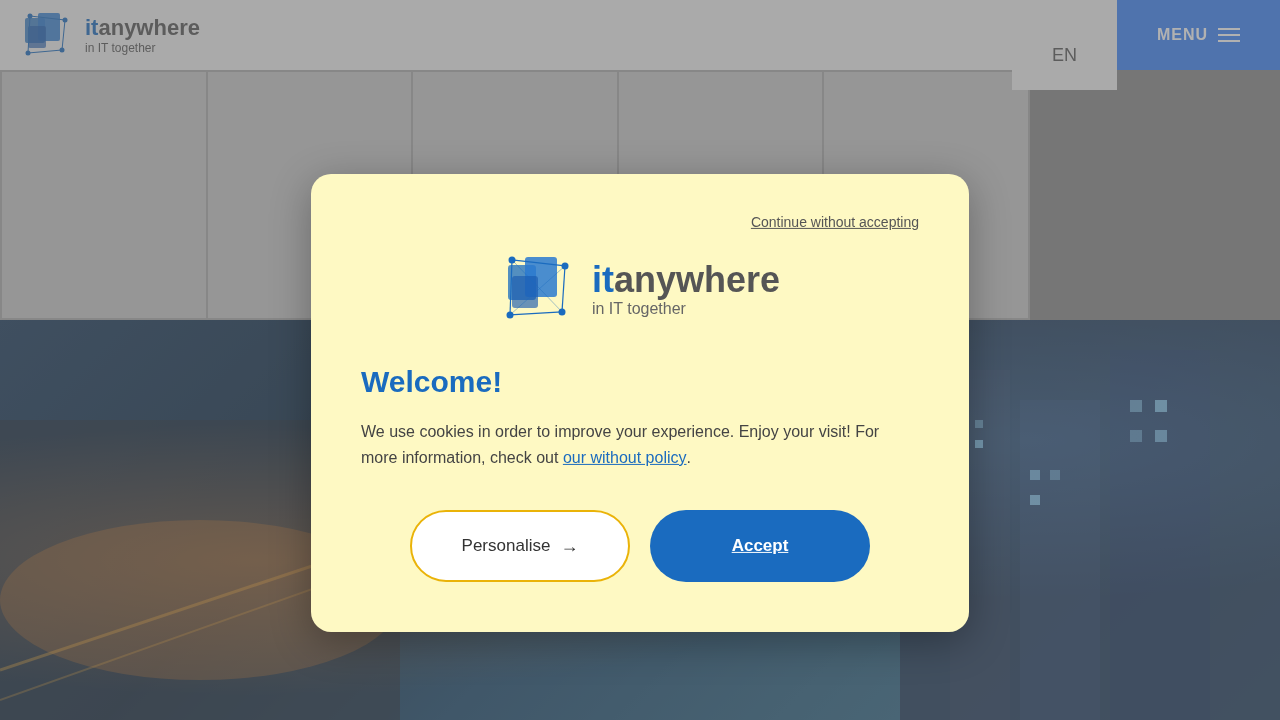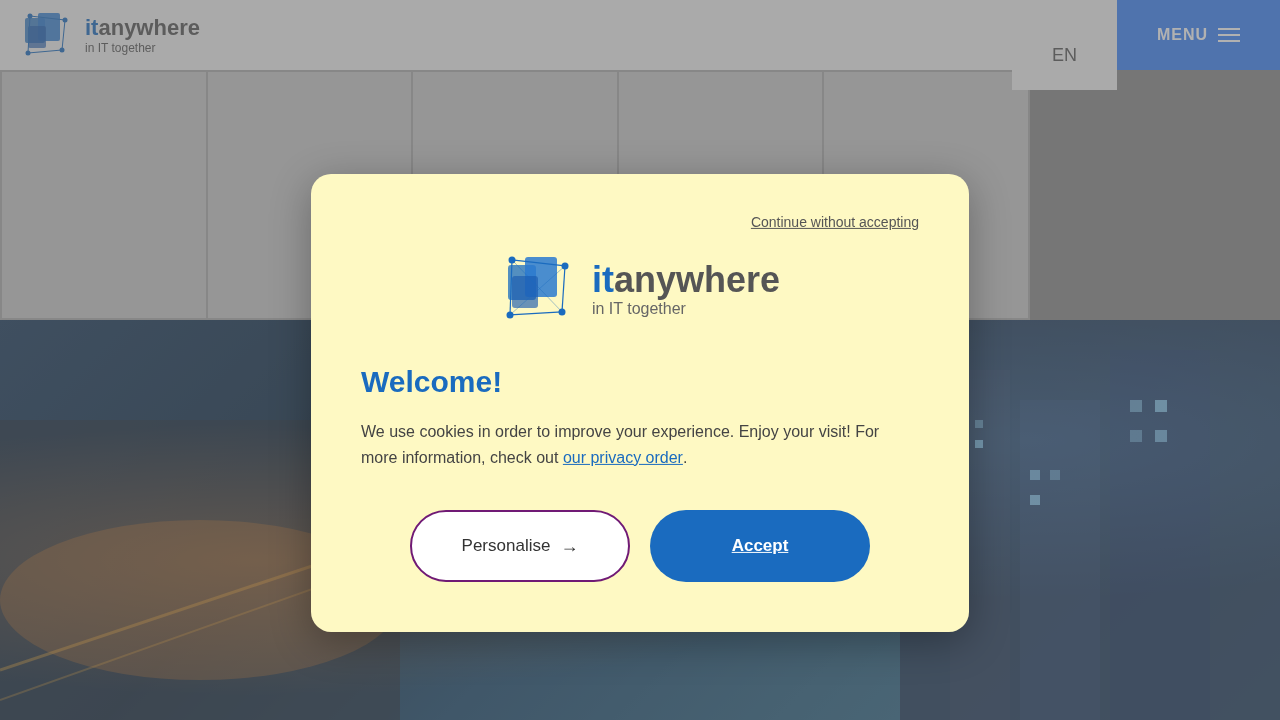--- a/index.html
+++ b/index.html
@@ -251,21 +251,21 @@
       font-size: 16px;
     }
 
     .modal-buttons {
       display: flex;
       gap: 20px;
       justify-content: center;
     }
 
     .btn-personalise {
-      border: 2px solid #701a75;
+      border: 2px solid #eab308;
       background: white;
       color: #333;
       padding: 14px 40px;
       border-radius: 50px;
       font-size: 17px;
       cursor: pointer;
       display: flex;
       align-items: center;
       gap: 10px;
       min-width: 220px;
@@ -399,21 +399,21 @@
       <span class="modal-logo-anywhere">
         <span class="modal-logo-init">it</span><span>anywhere</span>
       </span>
       <span class="modal-logo-subtitle">in IT together</span>
     </div>
   </div>
 
   <h2 class="modal-welcome">Welcome!</h2>
 
   <p class="modal-text">
-    <span>We use cookies in order to improve your experience. Enjoy your visit! For more information, check out </span><button class="privacy-link">our privacy order</button><span>.</span>
+    <span>We use cookies in order to improve your experience. Enjoy your visit! For more information, check out </span><button class="privacy-link">our without policy</button><span>.</span>
   </p>
 
   <div class="modal-buttons">
     <button class="btn-personalise">
       <span>Personalise</span>
       <span class="arrow-icon">→</span>
     </button>
     <button class="btn-accept">Accept</button>
   </div>
 </div>

